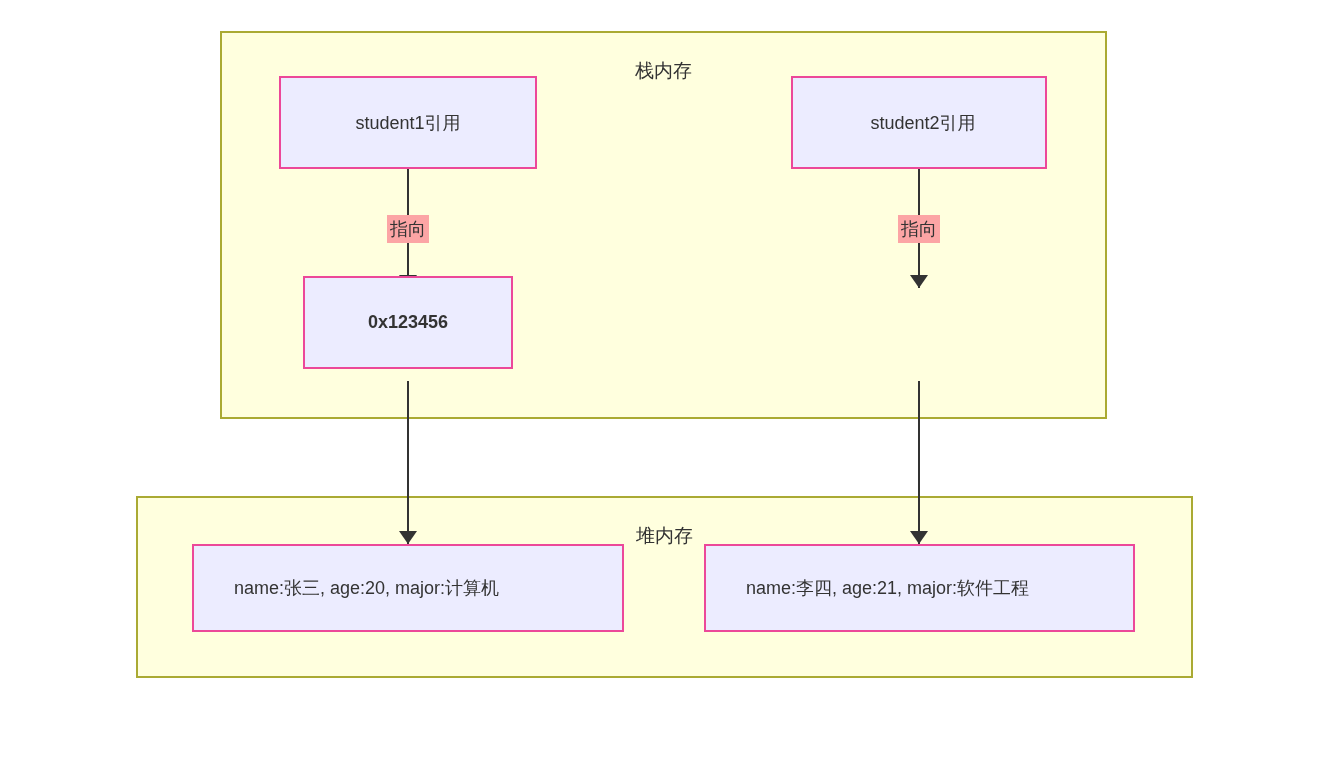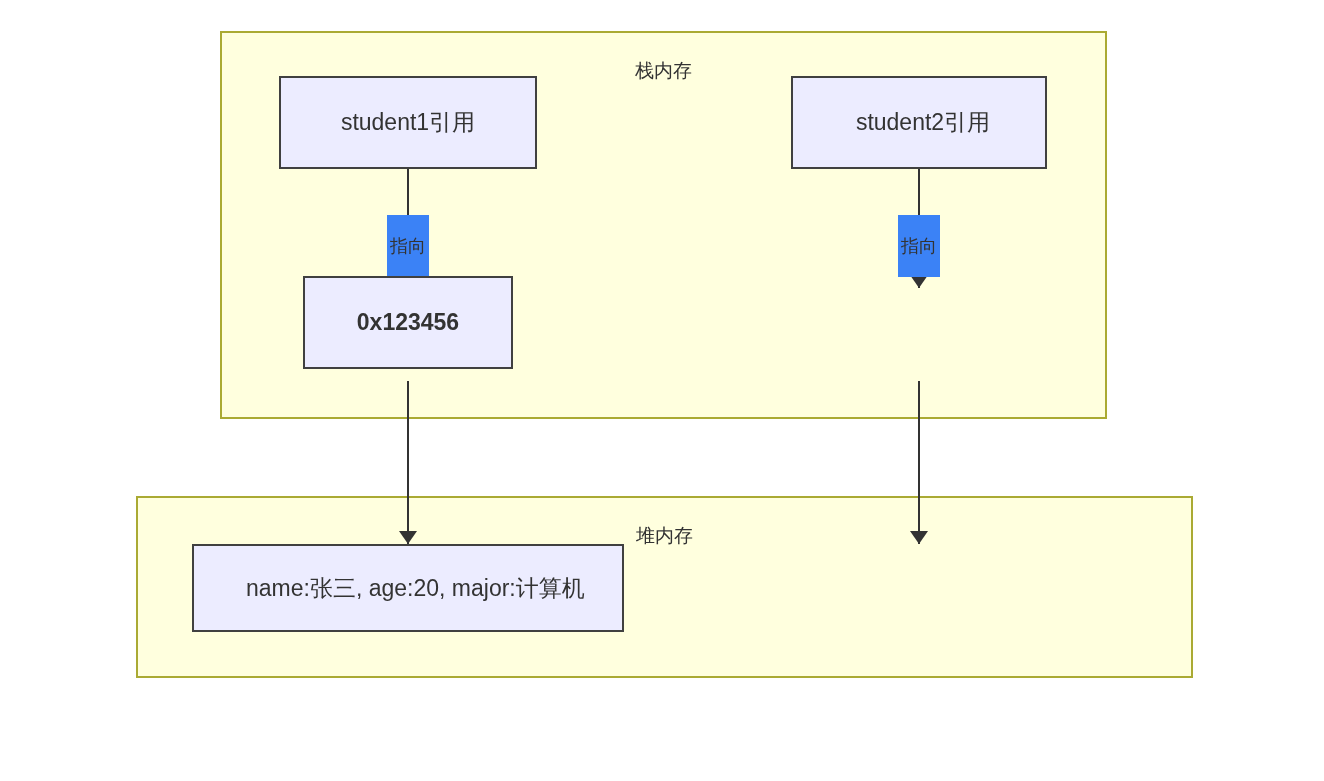--- a/index.html
+++ b/index.html
@@ -52,38 +52,38 @@
     left: 136px;
     top: 496px;
     width: 1057px;
     height: 182px;
   }
 
   
   .node {
     position: absolute;
     background: #ececff;
-    border: 2px solid #404040;
+    border: 2px solid #ec4899;
     box-sizing: border-box;
     display: flex;
     align-items: center;
     justify-content: center;
-    font-size: 23px;
+    font-size: 18px;
     color: #333333;
     overflow: hidden;
     white-space: nowrap;
   }
   .node .node-label {
     display: block;
     text-align: center;
     white-space: nowrap;
   }
   
   .node-heap .node-label {
-    padding-left: 52px;
+    padding-left: 40px;
     width: 100%;
     box-sizing: border-box;
     text-align: left;
   }
 
   #node-student1-ref { left: 279px; top: 76px;  width: 258px; height: 93px; }
   #node-student2-ref { left: 791px; top: 76px;  width: 256px; height: 93px; padding-left: 8px; }
   #node-addr1        { left: 303px; top: 276px; width: 210px; height: 93px; font-weight: bold; }
   #node-addr2        { left: 813px; top: 288px; width: 211px; height: 93px; }
   #node-heap1        { left: 192px; top: 544px; width: 432px; height: 88px; }
@@ -98,25 +98,25 @@
   .edge-arrowhead {
     position: absolute;
     width: 0;
     height: 0;
     border-left: 9px solid transparent;
     border-right: 9px solid transparent;
     border-top: 13px solid #333333;
   }
   .edge-label {
     position: absolute;
-    background: #3b82f6;
+    background: #fca5a5;
     color: #333333;
     font-size: 18px;
     line-height: 24px;
-    padding: 19px 3px;
+    padding: 2px 3px;
     white-space: nowrap;
     transform: translateX(-50%);
   }
 
   #edge1-line { left: 407px; top: 169px; height: 119px; }
   #edge1-head { left: 399px; top: 275px; }
   #edge1-label{ left: 408px; top: 215px; }
 
   #edge2-line { left: 918px; top: 169px; height: 119px; }
   #edge2-head { left: 910px; top: 275px; }
@@ -165,14 +165,17 @@
 
   <div class="node" id="node-addr1">
     <span class="node-label">0x123456</span>
   </div>
 
 
   <div class="node node-heap" id="node-heap1">
     <span class="node-label">name:张三, age:20, major:计算机</span>
   </div>
 
+  <div class="node node-heap" id="node-heap2">
+    <span class="node-label">name:李四, age:21, major:软件工程</span>
+  </div>
 
 </div>
 
 </body></html>

